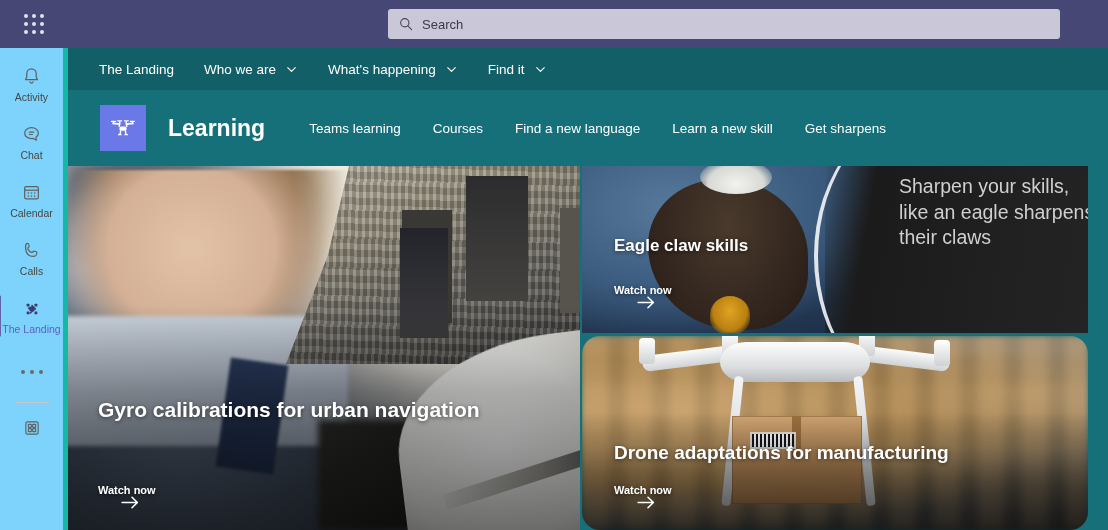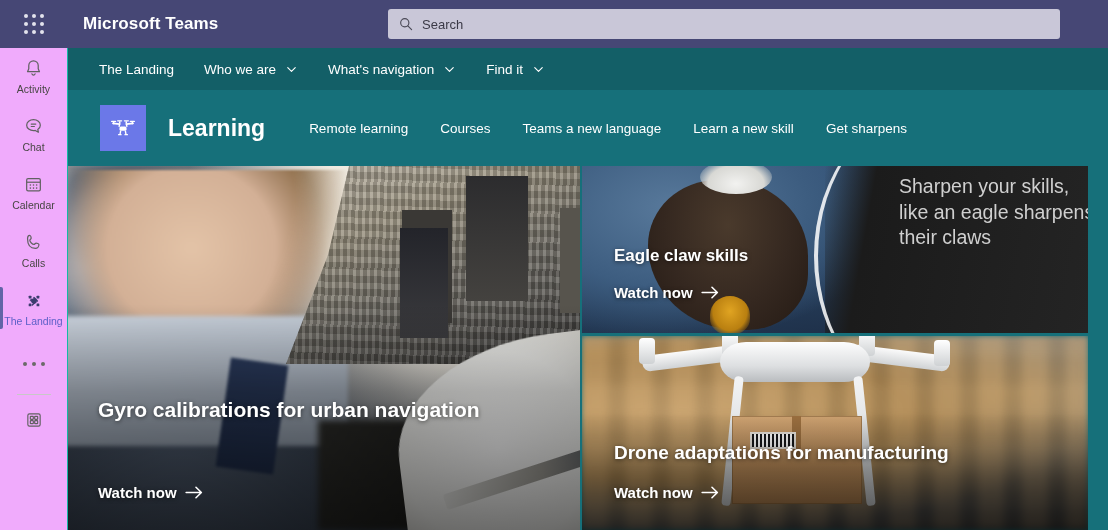--- a/index.html
+++ b/index.html
@@ -45,24 +45,24 @@
   }
   .search-ico { width: 14px; height: 14px; flex: 0 0 14px; margin-right: 9px; }
   .search-ph { font-size: 13px; color: #3b3a47; }
 
   
   .body-row { flex: 1 1 auto; display: flex; min-height: 0; }
 
   
   .rail {
     width: 68px; flex: 0 0 68px;
-    background: #f0abfc;
-    border-right: 1px solid #14b8a6;
+    background: #7dd3fc;
+    border-right: 5px solid #14b8a6;
     display: flex; flex-direction: column; align-items: center;
-    padding-top: 0;
+    padding-top: 8px;
     position: relative;
   }
   .rail-item {
     width: 68px; height: 56px;
     display: flex; flex-direction: column; align-items: center; justify-content: center;
     cursor: pointer; position: relative;
     margin-bottom: 2px;
   }
   .rail-item .ri-ico { height: 22px; display: flex; align-items: center; justify-content: center; }
   .rail-item .ri-lbl {
@@ -127,31 +127,32 @@
     display: flex;
     padding: 0 20px 0 0;
     background: #16707a;
   }
   .hero-left { flex: 0 0 512px; position: relative; overflow: hidden; }
   .hero-right {
     flex: 1 1 auto; display: flex; flex-direction: column;
     margin-left: 2px; min-width: 0;
   }
   .card-eagle { flex: 0 0 167px; position: relative; overflow: hidden; }
-  .card-drone { flex: 1 1 auto; position: relative; overflow: hidden; margin-top: 3px; }
+  .card-drone { flex: 1 1 auto; position: relative; overflow: hidden; margin-top: 3px; border-radius: 18px; }
 
   .card-title {
     position: absolute; color: #ffffff; font-weight: bold;
     text-shadow: 0 1px 4px rgba(0,0,0,.55);
     line-height: 1.18;
   }
   .card-cta {
-    position: absolute; color: #ffffff; font-weight: bold; font-size: 15px;
+    position: absolute; color: #ffffff; font-weight: bold; font-size: 11px;
     display: flex; align-items: center; cursor: pointer;
     text-shadow: 0 1px 4px rgba(0,0,0,.55);
+    flex-direction: column;
   }
   .card-cta .arw { margin-left: 8px; display: flex; }
 
   
   .hl-base {
     position: absolute; inset: 0;
     background:
       radial-gradient(circle at 78% 12%, #fdfbf0 0%, #efeae0 28%, rgba(239,234,224,0) 55%),
       radial-gradient(circle at 22% 72%, #4d596b 0%, #2e3744 45%, rgba(46,55,68,0) 72%),
       linear-gradient(150deg, #e9e6df 0%, #cfcbc4 30%, #8f9aa6 55%, #3a414c 100%);
@@ -338,21 +339,20 @@
           <i></i>
           <i></i>
           <i></i>
           <i></i>
           <i></i>
           <i></i>
           <i></i>
           <i></i>
       </div>
     </div>
-    <div class="teams-title">Microsoft Teams</div>
 
     <div class="search-wrap">
       <div class="search-box">
         <span class="search-ico">
           <svg viewBox="0 0 16 16" width="14" height="14">
             <circle cx="6.6" cy="6.6" r="4.7" fill="none" stroke="#4b4a57" stroke-width="1.3"></circle>
             <line x1="10.1" y1="10.1" x2="14.4" y2="14.4" stroke="#4b4a57" stroke-width="1.3" stroke-linecap="round"></line>
           </svg>
         </span>
         <span class="search-ph">Search</span>
@@ -453,21 +453,21 @@
         </div>
         <div class="tn-item">
           <span>Who we are</span>
           <span class="chev">
             <svg viewBox="0 0 16 16" width="13" height="13">
                 <path d="M3.4 5.8L8 10.4l4.6-4.6" fill="none" stroke="#ffffff" stroke-width="1.4" stroke-linecap="round" stroke-linejoin="round"></path>
               </svg>
           </span>
         </div>
         <div class="tn-item">
-          <span>What's navigation</span>
+          <span>What's happening</span>
           <span class="chev">
             <svg viewBox="0 0 16 16" width="13" height="13">
                 <path d="M3.4 5.8L8 10.4l4.6-4.6" fill="none" stroke="#ffffff" stroke-width="1.4" stroke-linecap="round" stroke-linejoin="round"></path>
               </svg>
           </span>
         </div>
         <div class="tn-item">
           <span>Find it</span>
           <span class="chev">
             <svg viewBox="0 0 16 16" width="13" height="13">
@@ -494,23 +494,23 @@
             <rect x="11.4" y="11.6" width="1.5" height="3.4" rx=".7" transform="rotate(12 12 13)"></rect>
             <rect x="19.1" y="11.6" width="1.5" height="3.4" rx=".7" transform="rotate(-12 20 13)"></rect>
             <rect x="12.4" y="18.6" width="1.5" height="4.4" rx=".7" transform="rotate(10 13 21)"></rect>
             <rect x="18.1" y="18.6" width="1.5" height="4.4" rx=".7" transform="rotate(-10 19 21)"></rect>
             <rect x="10.6" y="22.4" width="4" height="1.4" rx=".7"></rect>
             <rect x="17.4" y="22.4" width="4" height="1.4" rx=".7"></rect>
           </svg>
         </div>
         <div class="site-name">Learning</div>
         <div class="site-nav">
-          <div class="sn-item">Remote learning</div>
+          <div class="sn-item">Teams learning</div>
           <div class="sn-item">Courses</div>
-          <div class="sn-item">Teams a new language</div>
+          <div class="sn-item">Find a new language</div>
           <div class="sn-item">Learn a new skill</div>
           <div class="sn-item">Get sharpens</div>
         </div>
       </div>
 
       <div class="hero">
 
         <div class="hero-left">
           <div class="hl-base"></div>
           <div class="hl-bg-blur"></div>
@@ -541,21 +541,21 @@
 
           <div class="card-eagle">
             <div class="eg-base"></div>
             <div class="eg-sky"></div>
             <div class="eg-bird-body"></div>
             <div class="eg-bird-head"></div>
             <div class="eg-bird-talon"></div>
             <div class="eg-dark"></div>
             <div class="eg-arc"></div>
 
-            <div class="card-title" style="left:32px; top:80px; font-size:17px;">Eagle claw skills</div>
+            <div class="card-title" style="left:32px; top:70px; font-size:17px;">Eagle claw skills</div>
             <div class="card-cta" style="left:32px; top:118px;">
               <span>Watch now</span>
               <span class="arw">
                 <svg viewBox="0 0 20 14" width="19" height="13">
                     <path d="M1 7h16M11.6 1.4L17.4 7l-5.8 5.6" fill="none" stroke="#ffffff" stroke-width="1.7" stroke-linecap="round" stroke-linejoin="round"></path>
                   </svg>
               </span>
             </div>
 
             <div class="eg-quote">Sharpen your skills, like an eagle sharpens their claws</div>

